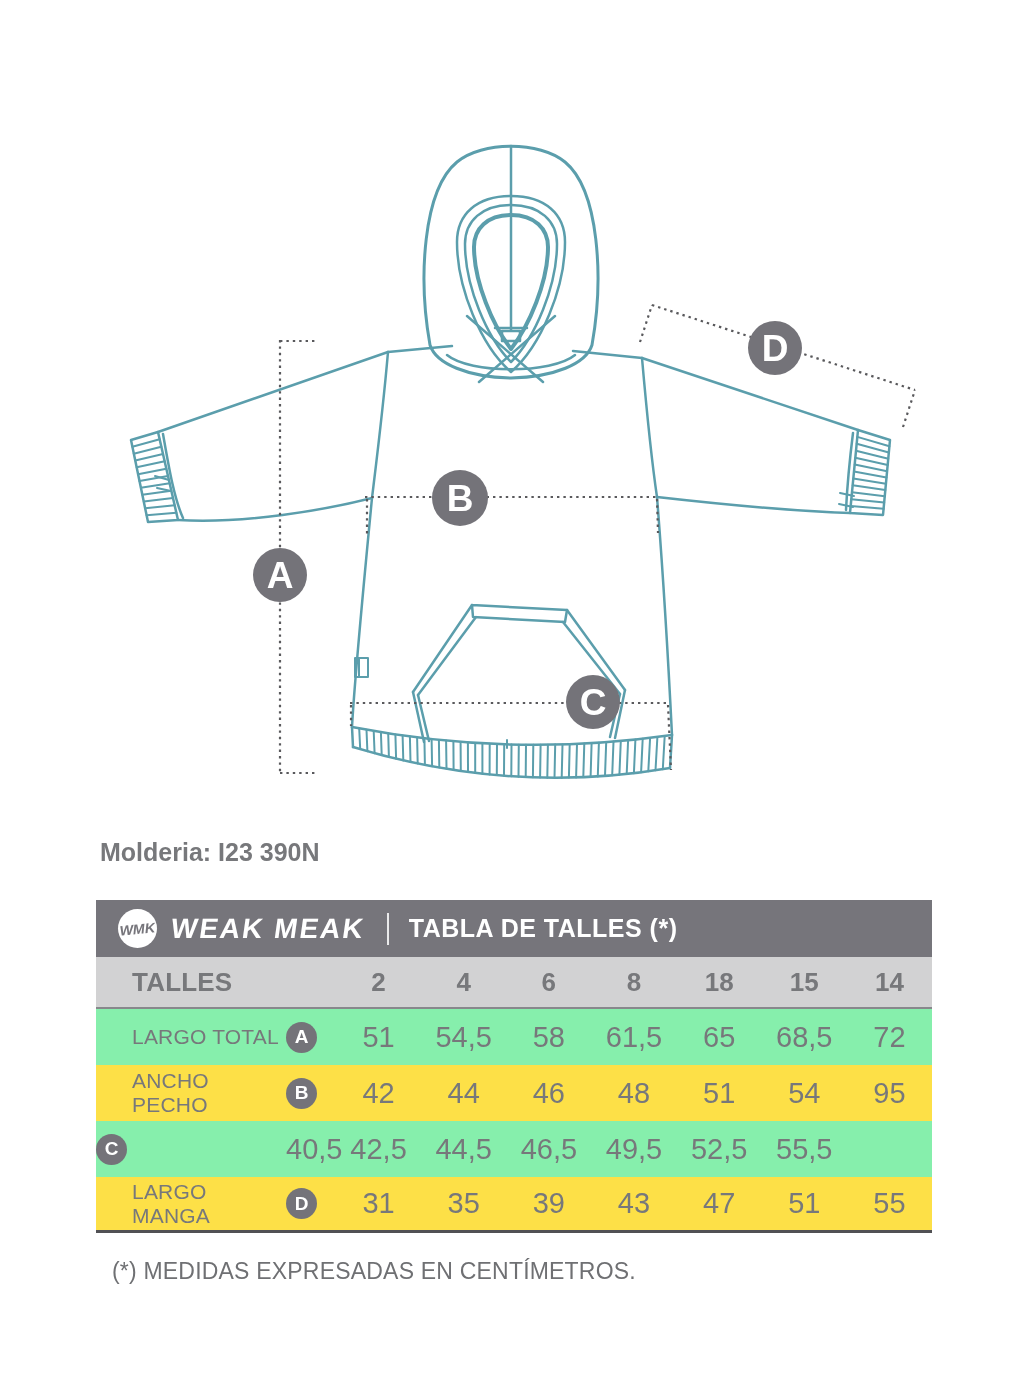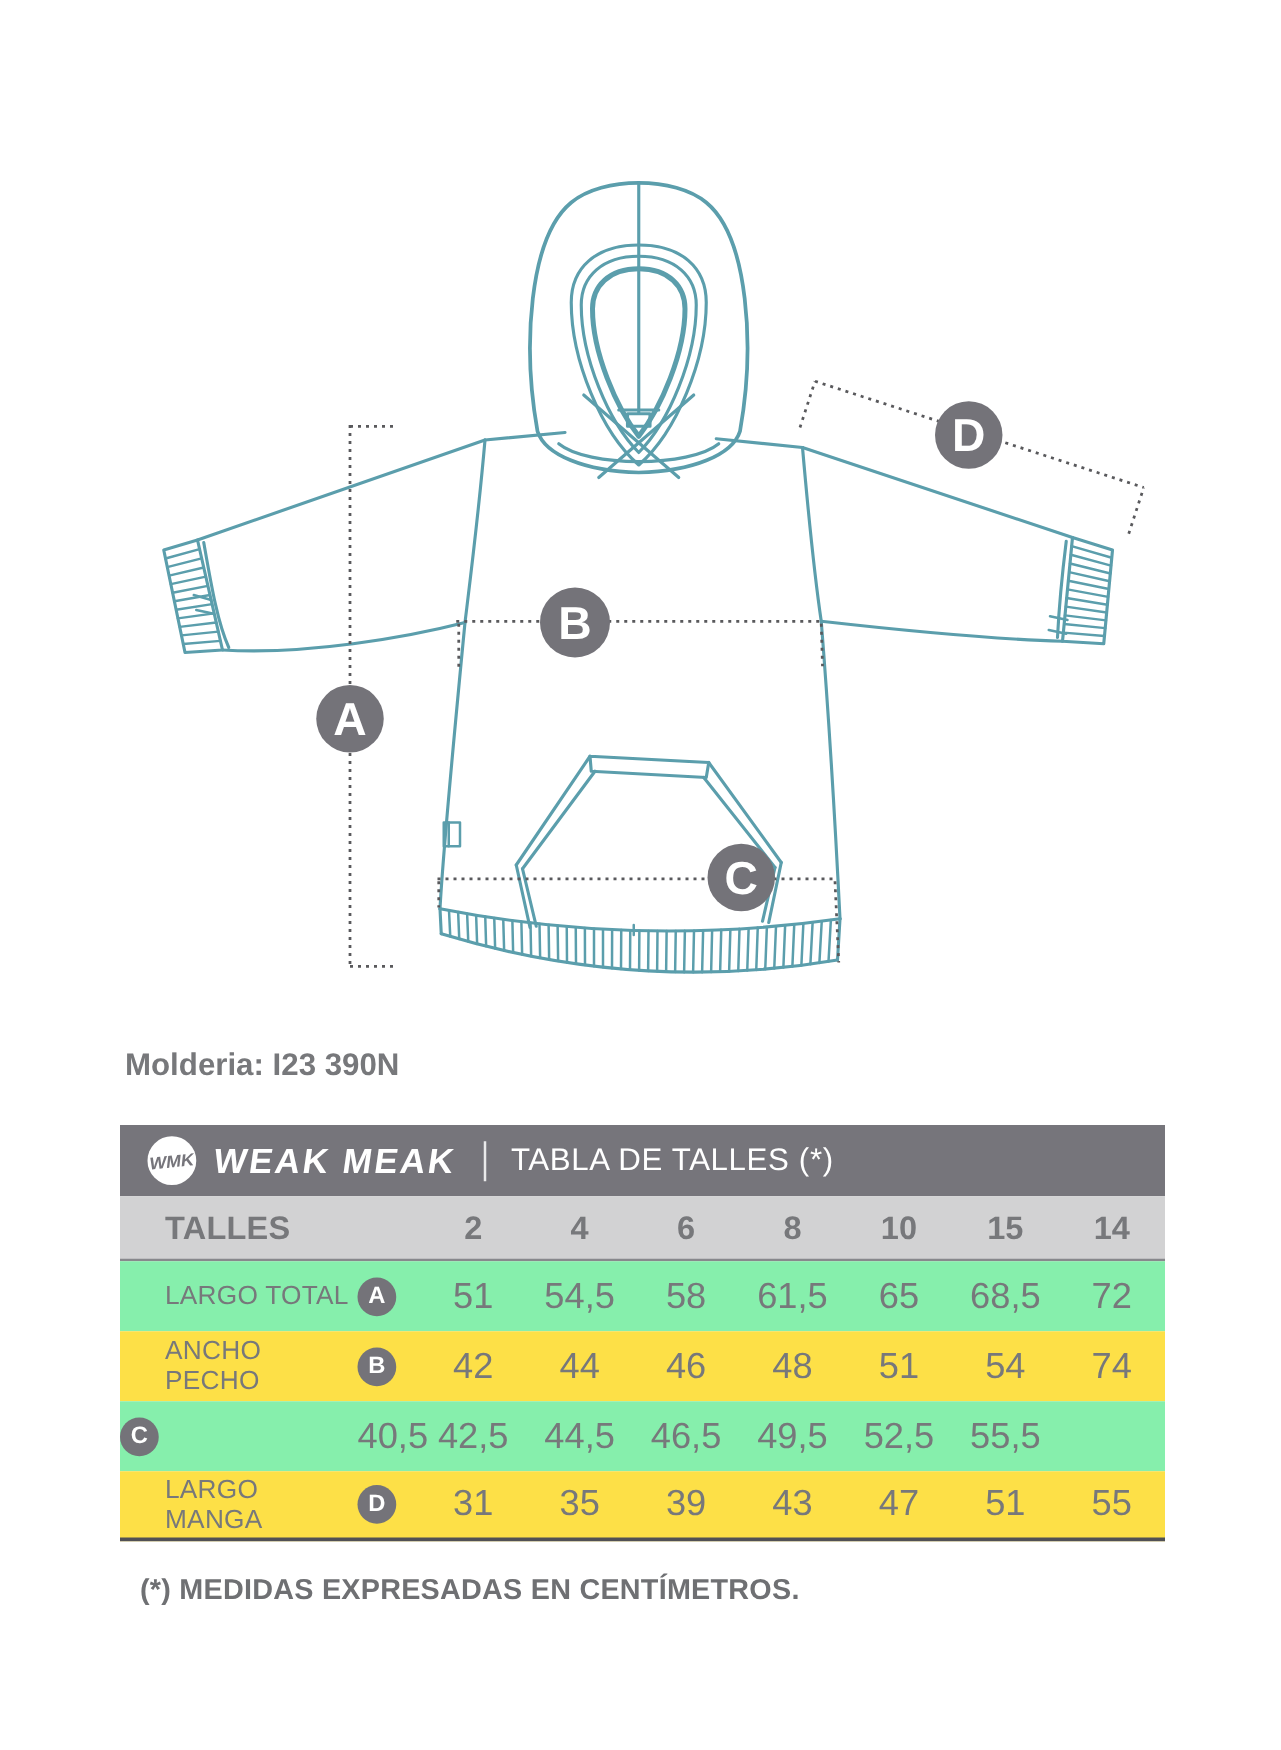--- a/index.html
+++ b/index.html
@@ -27,21 +27,21 @@
   }
   .brand-logo span{
     font-size:14px;font-weight:bold;color:#76757b;transform:skewX(-12deg) rotate(-6deg);
     letter-spacing:0px;
   }
   .brand-name{
     margin-left:14px;font-size:28px;font-weight:bold;letter-spacing:2px;
     transform:skewX(-8deg);
   }
   .header-divider{width:2px;height:32px;background:#ffffff;opacity:.85;margin:0 20px 0 22px;}
-  .table-title{font-size:25px;font-weight:400;letter-spacing:.5px;}
+  .table-title{font-size:25px;font-weight:700;letter-spacing:.5px;}
   .grid-row{
     display:grid;grid-template-columns:190px 50px repeat(7,1fr);
     align-items:center;box-sizing:border-box;color:#77787b;
   }
   .sizes-row{
     height:52px;background:#d2d2d3;border-bottom:2px solid #88888c;
     font-size:26px;font-weight:bold;
   }
   .data-row{height:56px;font-size:29px;}
   .data-row.alt{background:#fde047;}
@@ -50,21 +50,21 @@
   .row-label{padding-left:36px;font-size:21px;letter-spacing:.2px;}
   .sizes-row .row-label{font-size:26px;}
   .cell{text-align:center;}
   .marker-badge{
     width:31px;height:31px;border-radius:50%;background:#747379;color:#ffffff;
     display:flex;align-items:center;justify-content:center;
     font-size:19px;font-weight:bold;justify-self:start;
   }
   .footnote{
     position:absolute;left:112px;top:1258px;
-    font-size:23px;font-weight:bold;color:#6f7073;letter-spacing:.2px;
+    font-size:23px;font-weight:normal;color:#6f7073;letter-spacing:.2px;
   }
   svg text.badge-letter{
     font-family:"Liberation Sans",sans-serif;font-size:37px;font-weight:bold;fill:#ffffff;
     text-anchor:middle;
   }
 </style>
 </head>
 <body>
 
 <div class="page-title">
@@ -165,21 +165,21 @@
     <div class="table-title">TABLA DE TALLES (*)</div>
   </div>
 
   <div class="grid-row sizes-row">
     <div class="row-label">TALLES</div>
     <div></div>
     <div class="cell">2</div>
     <div class="cell">4</div>
     <div class="cell">6</div>
     <div class="cell">8</div>
-    <div class="cell">10</div>
+    <div class="cell">18</div>
     <div class="cell">15</div>
     <div class="cell">14</div>
   </div>
 
   <div class="grid-row data-row white">
     <div class="row-label">LARGO TOTAL</div>
     <div class="marker-badge">A</div>
     <div class="cell">51</div>
     <div class="cell">54,5</div>
     <div class="cell">58</div>
@@ -191,21 +191,21 @@
 
   <div class="grid-row data-row alt">
     <div class="row-label">ANCHO PECHO</div>
     <div class="marker-badge">B</div>
     <div class="cell">42</div>
     <div class="cell">44</div>
     <div class="cell">46</div>
     <div class="cell">48</div>
     <div class="cell">51</div>
     <div class="cell">54</div>
-    <div class="cell">74</div>
+    <div class="cell">95</div>
   </div>
 
   <div class="grid-row data-row white">
     <div class="marker-badge">C</div>
     <div class="cell">40,5</div>
     <div class="cell">42,5</div>
     <div class="cell">44,5</div>
     <div class="cell">46,5</div>
     <div class="cell">49,5</div>
     <div class="cell">52,5</div>

